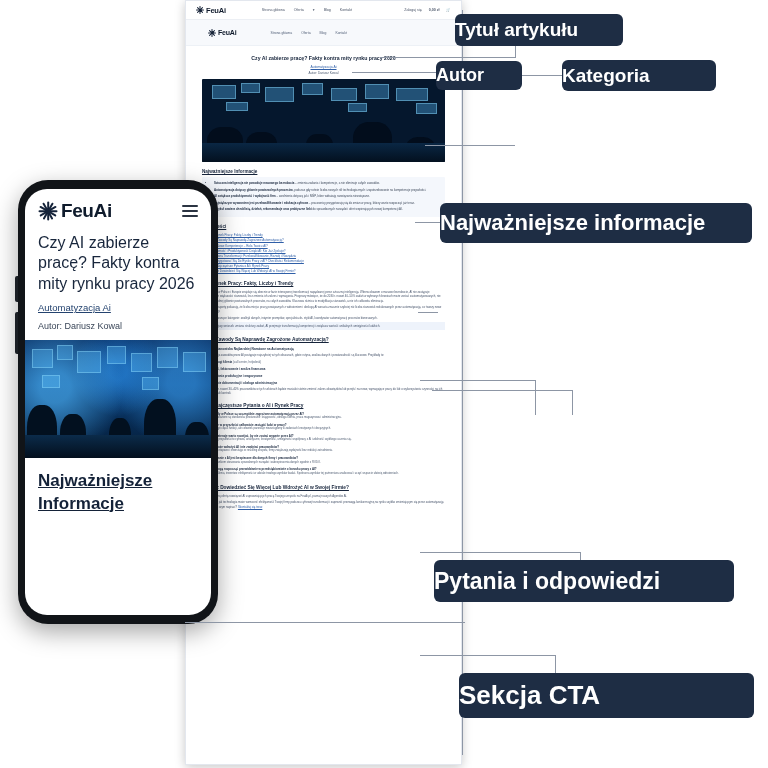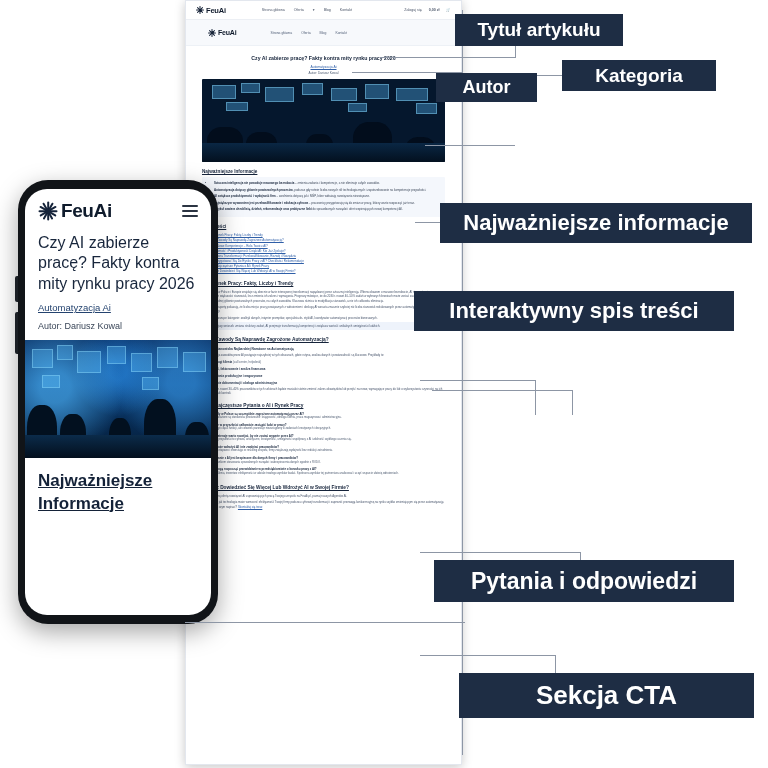--- a/index.html
+++ b/index.html
@@ -120,22 +120,22 @@
   .p-hero .sil{position:absolute;bottom:0;background:#02101f;border-radius:42% 42% 0 0;}
   .p-hero .desk{position:absolute;left:0;right:0;bottom:0;height:20%;background:linear-gradient(180deg,#0b2b4a,#030f1d);}
   .p-sech{font-size:17px;font-weight:bold;color:#142238;text-decoration:underline;padding:12px 13px 0;line-height:1.3;}
   .p-keybox{background:#f3f7fc;margin:10px 10px 0;padding:8px 6px 0 6px;}
   .p-keybox ul{margin:0;padding-left:14px;}
   .p-keybox li{font-size:10.5px;line-height:1.85;color:#46536a;}
   .p-keybox li b{color:#16243a;}
 
   
   .callout{
-    position:absolute;background:#1e2d44;color:#ffffff;border-radius:0;
-    display:flex;align-items:center;justify-content:center;
+    position:absolute;background:#1e2d44;color:#ffffff;border-radius:6px;
+    display:flex;align-items:center;justify-content:flex-start;
     font-weight:bold;box-sizing:border-box;white-space:nowrap;
     z-index:20;
   }
   .leader{position:absolute;background:#8d96a5;z-index:10;}
   .leader.h{height:1px;}
   .leader.v{width:1px;}
 </style>
 </head>
 <body>
 
@@ -353,36 +353,33 @@
 
       <div class="p-sech">Najważniejsze Informacje</div>
 
     </div>
   </div>
 
   <div class="callout" style="left:455px;top:14px;width:168px;height:32px;font-size:19px;">
     <span>Tytuł artykułu</span>
   </div>
 
-  <div class="callout" style="left:436px;top:61px;width:101px;height:29px;font-size:18px;margin-top:12px;">
+  <div class="callout" style="left:436px;top:61px;width:86px;height:29px;font-size:18px;">
     <span>Autor</span>
   </div>
 
   <div class="callout" style="left:562px;top:60px;width:154px;height:31px;font-size:19px;">
     <span>Kategoria</span>
   </div>
 
 
   <div class="callout" style="left:440px;top:203px;width:312px;height:40px;font-size:22px;">
     <span>Najważniejsze informacje</span>
   </div>
 
-  <div class="callout" style="left:414px;top:291px;width:320px;height:40px;font-size:22px;">
-    <span>Interaktywny spis treści</span>
-  </div>
 
 
   <div class="callout" style="left:434px;top:560px;width:300px;height:42px;font-size:23px;">
     <span>Pytania i odpowiedzi</span>
   </div>
 
   <div class="callout" style="left:459px;top:673px;width:295px;height:45px;font-size:26px;">
     <span>Sekcja CTA</span>
   </div>
 

